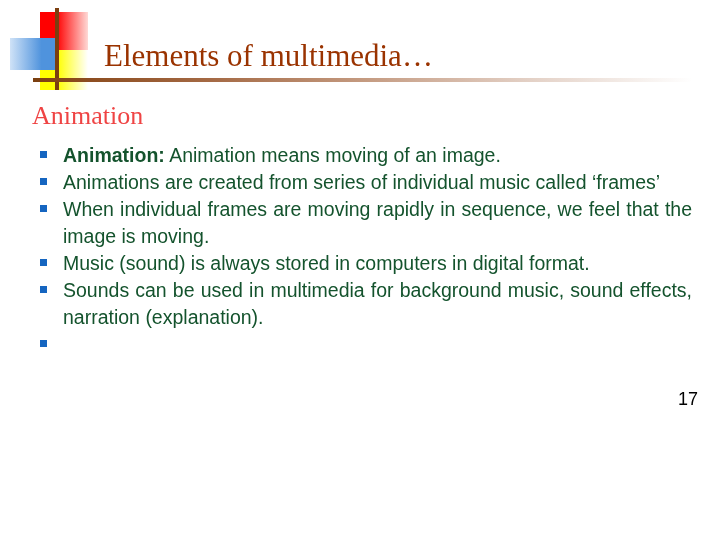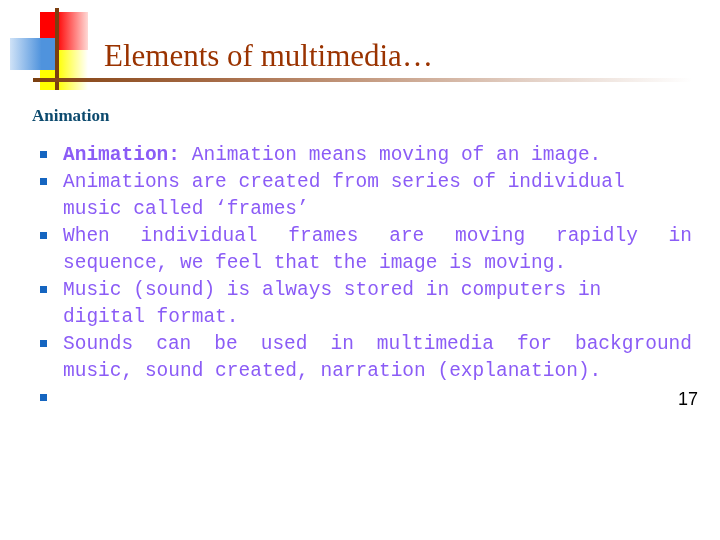--- a/index.html
+++ b/index.html
@@ -95,23 +95,23 @@
     position: absolute;
     left: 0;
     top: 98px;
     width: 720px;
   }
   .subhead {
     position: absolute;
     left: 32px;
     top: 4px;
     font-family: "Liberation Serif", "DejaVu Serif", serif;
-    font-size: 17px;
-    font-weight: bold;
-    color: #0c4a6e;
+    font-size: 26px;
+    font-weight: normal;
+    color: #ef4444;
     line-height: 27px;
   }
 
   .bullet-list {
     position: absolute;
     left: 0;
     top: 44px;
     width: 720px;
   }
   .bullet-item {
@@ -123,24 +123,24 @@
   .bullet-marker {
     position: absolute;
     left: 40px;
     top: 9px;
     width: 7px;
     height: 7px;
     background: #1565c0;
   }
   .bullet-text {
     display: block;
-    font-family: Liberation Mono, monospace;
+    font-family: Liberation Sans, sans-serif;
     font-size: 19.5px;
     line-height: 27px;
-    color: #8b5cf6;
+    color: #14532d;
     text-align: justify;
     text-justify: inter-word;
   }
   .bullet-text.no-justify {
     text-align: left;
   }
   .bullet-text b {
     font-weight: bold;
   }
 
@@ -193,21 +193,21 @@
         <span class="bullet-text"><span>When individual frames are moving rapidly in sequence, we feel that the image is moving.</span></span>
       </div>
 
       <div class="bullet-item">
         <span class="bullet-marker"></span>
         <span class="bullet-text no-justify"><span>Music (sound) is always stored in computers in digital format.</span></span>
       </div>
 
       <div class="bullet-item">
         <span class="bullet-marker"></span>
-        <span class="bullet-text"><span>Sounds can be used in multimedia for background music, sound created, narration (explanation).</span></span>
+        <span class="bullet-text"><span>Sounds can be used in multimedia for background music, sound effects, narration (explanation).</span></span>
       </div>
 
       <div class="bullet-item">
         <span class="bullet-marker"></span>
       </div>
 
     </div>
   </div>
 
   <div class="page-number">17</div>

